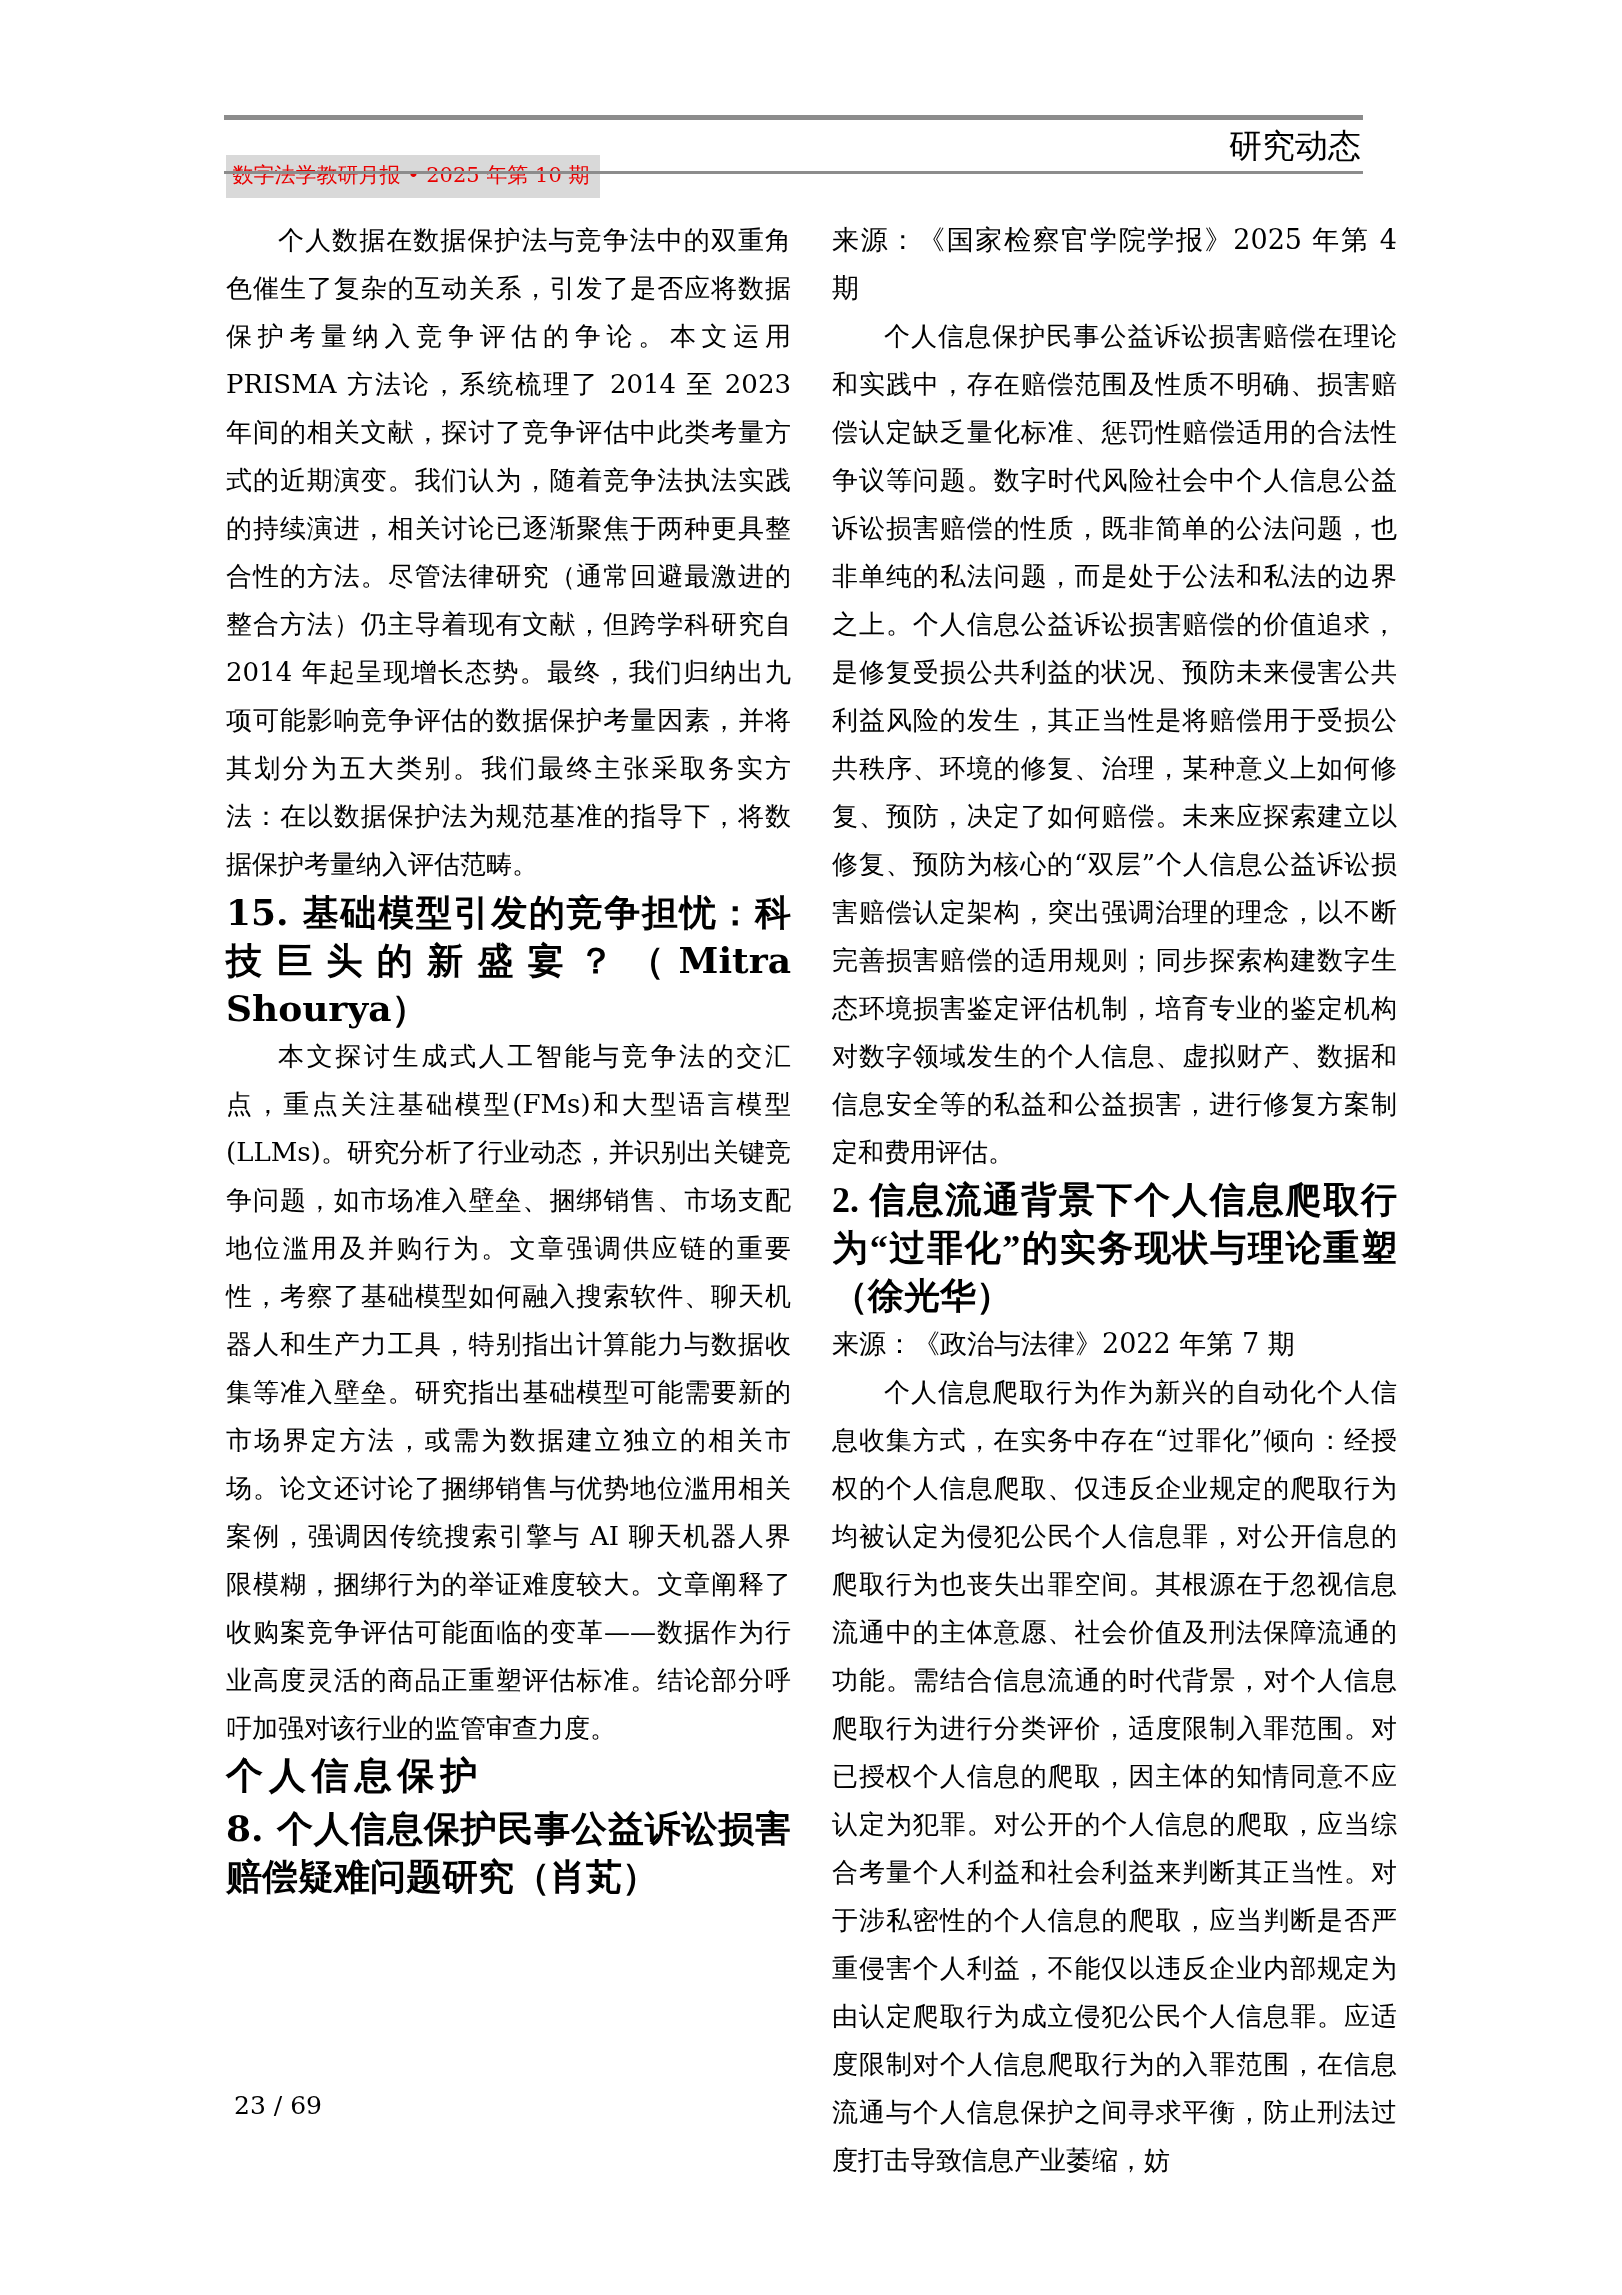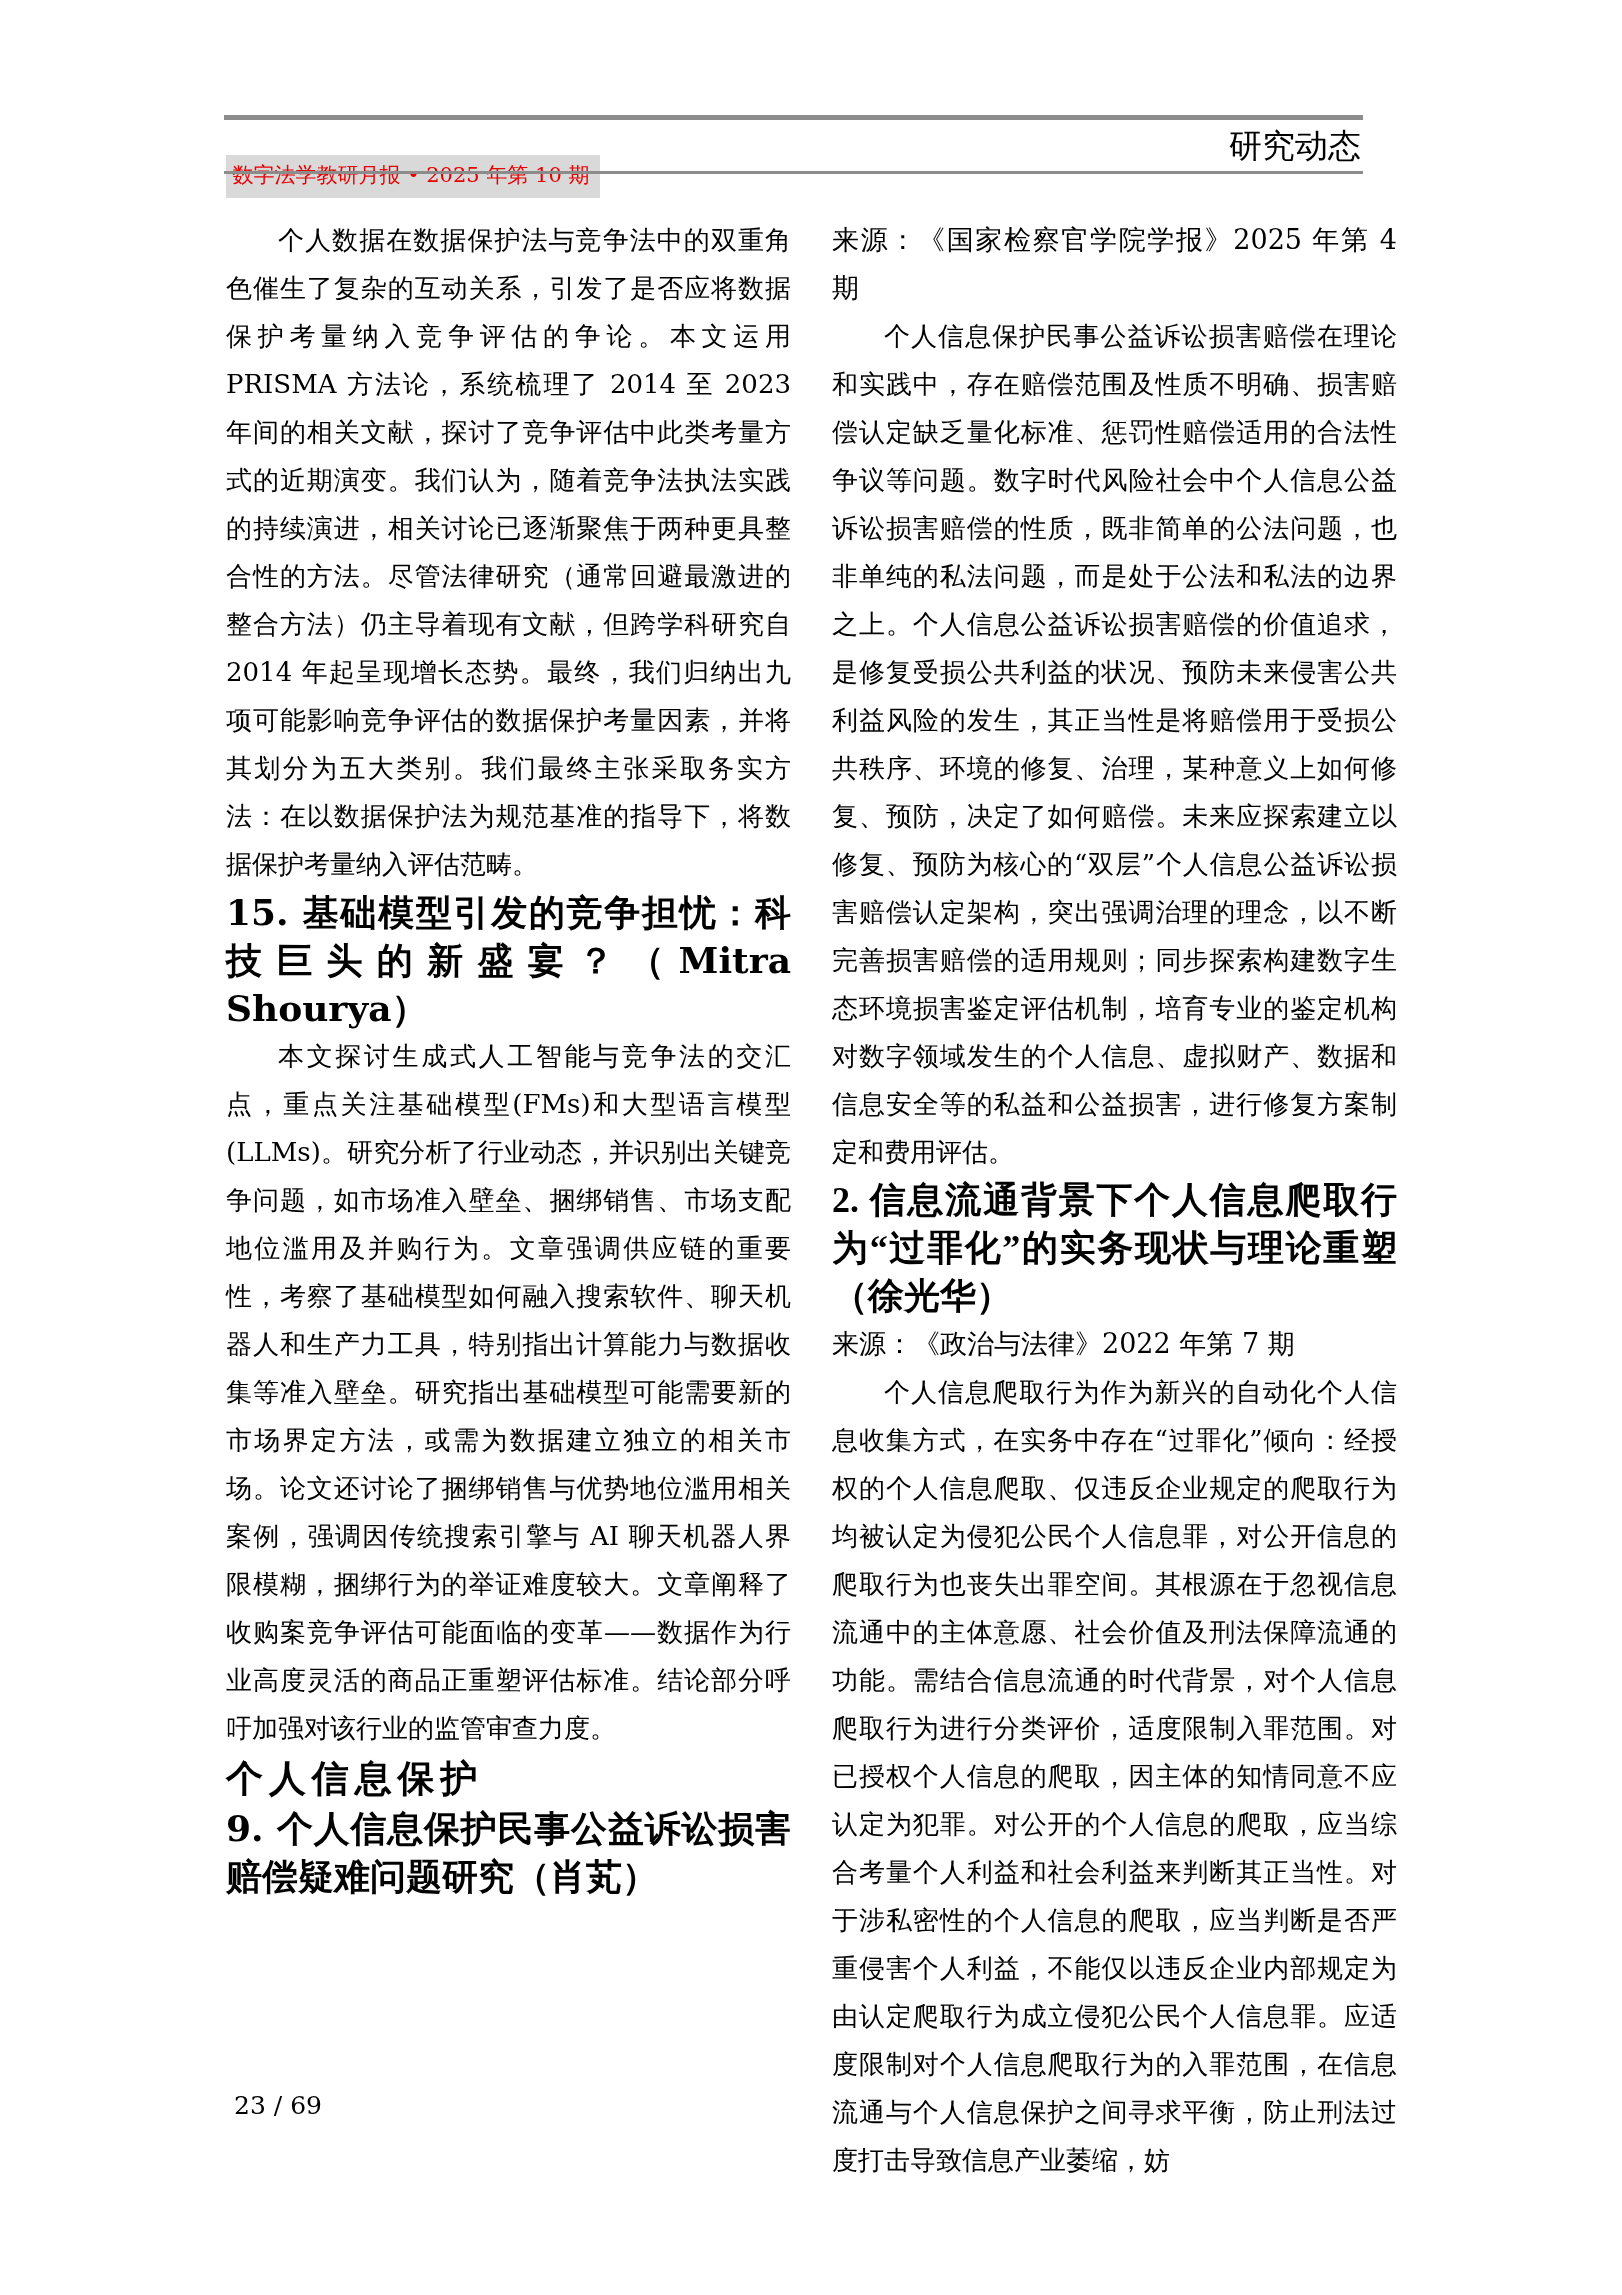--- a/index.html
+++ b/index.html
@@ -46,21 +46,21 @@
   }
   h1.section{
     margin:0;font-size:37px;line-height:52px;font-weight:bold;
     letter-spacing:5.9px;white-space:nowrap;
   }
 
   
   .lc-h15{margin-top:49px;}
   .lc-src15{margin-top:11.8px;}
   .lc-p15{margin-top:13px;}
-  .lc-section{margin-top:113px;}
+  .lc-section{margin-top:113px;font-family:Liberation Mono, monospace;}
   .lc-h1{margin-top:41px;}
   .rc-h2{margin-top:36px;font-family:Liberation Serif, serif;}
   .rc-src2{margin-top:7.9px;}
 
   .footer{
     position:absolute;left:228px;top:2091px;
     font-size:25px;line-height:29px;margin-left:6px;
   }
 </style>
 </head>
@@ -71,21 +71,21 @@
   <div class="rule rule-top"></div>
   <span class="header-title">数字法学教研月报 • 2025 年第 10 期</span>
   <span class="header-right">研究动态</span>
   <div class="rule rule-bottom"></div>
 
   <div class="col col-left">
     <p class="body">个人数据在数据保护法与竞争法中的双重角色催生了复杂的互动关系，引发了是否应将数据保护考量纳入竞争评估的争论。本文运用 PRISMA 方法论，系统梳理了 2014 至 2023 年间的相关文献，探讨了竞争评估中此类考量方式的近期演变。我们认为，随着竞争法执法实践的持续演进，相关讨论已逐渐聚焦于两种更具整合性的方法。尽管法律研究（通常回避最激进的整合方法）仍主导着现有文献，但跨学科研究自 2014 年起呈现增长态势。最终，我们归纳出九项可能影响竞争评估的数据保护考量因素，并将其划分为五大类别。我们最终主张采取务实方法：在以数据保护法为规范基准的指导下，将数据保护考量纳入评估范畴。</p>
     <h3 class="entry lc-h15">15. 基础模型引发的竞争担忧：科技巨头的新盛宴？（Mitra Shourya）</h3>
     <p class="body lc-p15">本文探讨生成式人工智能与竞争法的交汇点，重点关注基础模型(FMs)和大型语言模型(LLMs)。研究分析了行业动态，并识别出关键竞争问题，如市场准入壁垒、捆绑销售、市场支配地位滥用及并购行为。文章强调供应链的重要性，考察了基础模型如何融入搜索软件、聊天机器人和生产力工具，特别指出计算能力与数据收集等准入壁垒。研究指出基础模型可能需要新的市场界定方法，或需为数据建立独立的相关市场。论文还讨论了捆绑销售与优势地位滥用相关案例，强调因传统搜索引擎与 AI 聊天机器人界限模糊，捆绑行为的举证难度较大。文章阐释了收购案竞争评估可能面临的变革——数据作为行业高度灵活的商品正重塑评估标准。结论部分呼吁加强对该行业的监管审查力度。</p>
     <h1 class="section lc-section">个人信息保护</h1>
-    <h3 class="entry lc-h1">9. 个人信息保护民事公益诉讼损害赔偿疑难问题研究（肖芄）</h3>
+    <h3 class="entry lc-h1">8. 个人信息保护民事公益诉讼损害赔偿疑难问题研究（肖芄）</h3>
   </div>
 
   <div class="col col-right">
     <p class="source">来源：《国家检察官学院学报》2025 年第 4 期</p>
     <p class="body">个人信息保护民事公益诉讼损害赔偿在理论和实践中，存在赔偿范围及性质不明确、损害赔偿认定缺乏量化标准、惩罚性赔偿适用的合法性争议等问题。数字时代风险社会中个人信息公益诉讼损害赔偿的性质，既非简单的公法问题，也非单纯的私法问题，而是处于公法和私法的边界之上。个人信息公益诉讼损害赔偿的价值追求，是修复受损公共利益的状况、预防未来侵害公共利益风险的发生，其正当性是将赔偿用于受损公共秩序、环境的修复、治理，某种意义上如何修复、预防，决定了如何赔偿。未来应探索建立以修复、预防为核心的“双层”个人信息公益诉讼损害赔偿认定架构，突出强调治理的理念，以不断完善损害赔偿的适用规则；同步探索构建数字生态环境损害鉴定评估机制，培育专业的鉴定机构对数字领域发生的个人信息、虚拟财产、数据和信息安全等的私益和公益损害，进行修复方案制定和费用评估。</p>
     <h3 class="entry rc-h2">2. 信息流通背景下个人信息爬取行为“过罪化”的实务现状与理论重塑（徐光华）</h3>
     <p class="source rc-src2">来源：《政治与法律》2022 年第 7 期</p>
     <p class="body">个人信息爬取行为作为新兴的自动化个人信息收集方式，在实务中存在“过罪化”倾向：经授权的个人信息爬取、仅违反企业规定的爬取行为均被认定为侵犯公民个人信息罪，对公开信息的爬取行为也丧失出罪空间。其根源在于忽视信息流通中的主体意愿、社会价值及刑法保障流通的功能。需结合信息流通的时代背景，对个人信息爬取行为进行分类评价，适度限制入罪范围。对已授权个人信息的爬取，因主体的知情同意不应认定为犯罪。对公开的个人信息的爬取，应当综合考量个人利益和社会利益来判断其正当性。对于涉私密性的个人信息的爬取，应当判断是否严重侵害个人利益，不能仅以违反企业内部规定为由认定爬取行为成立侵犯公民个人信息罪。应适度限制对个人信息爬取行为的入罪范围，在信息流通与个人信息保护之间寻求平衡，防止刑法过度打击导致信息产业萎缩，妨</p>
   </div>
 

